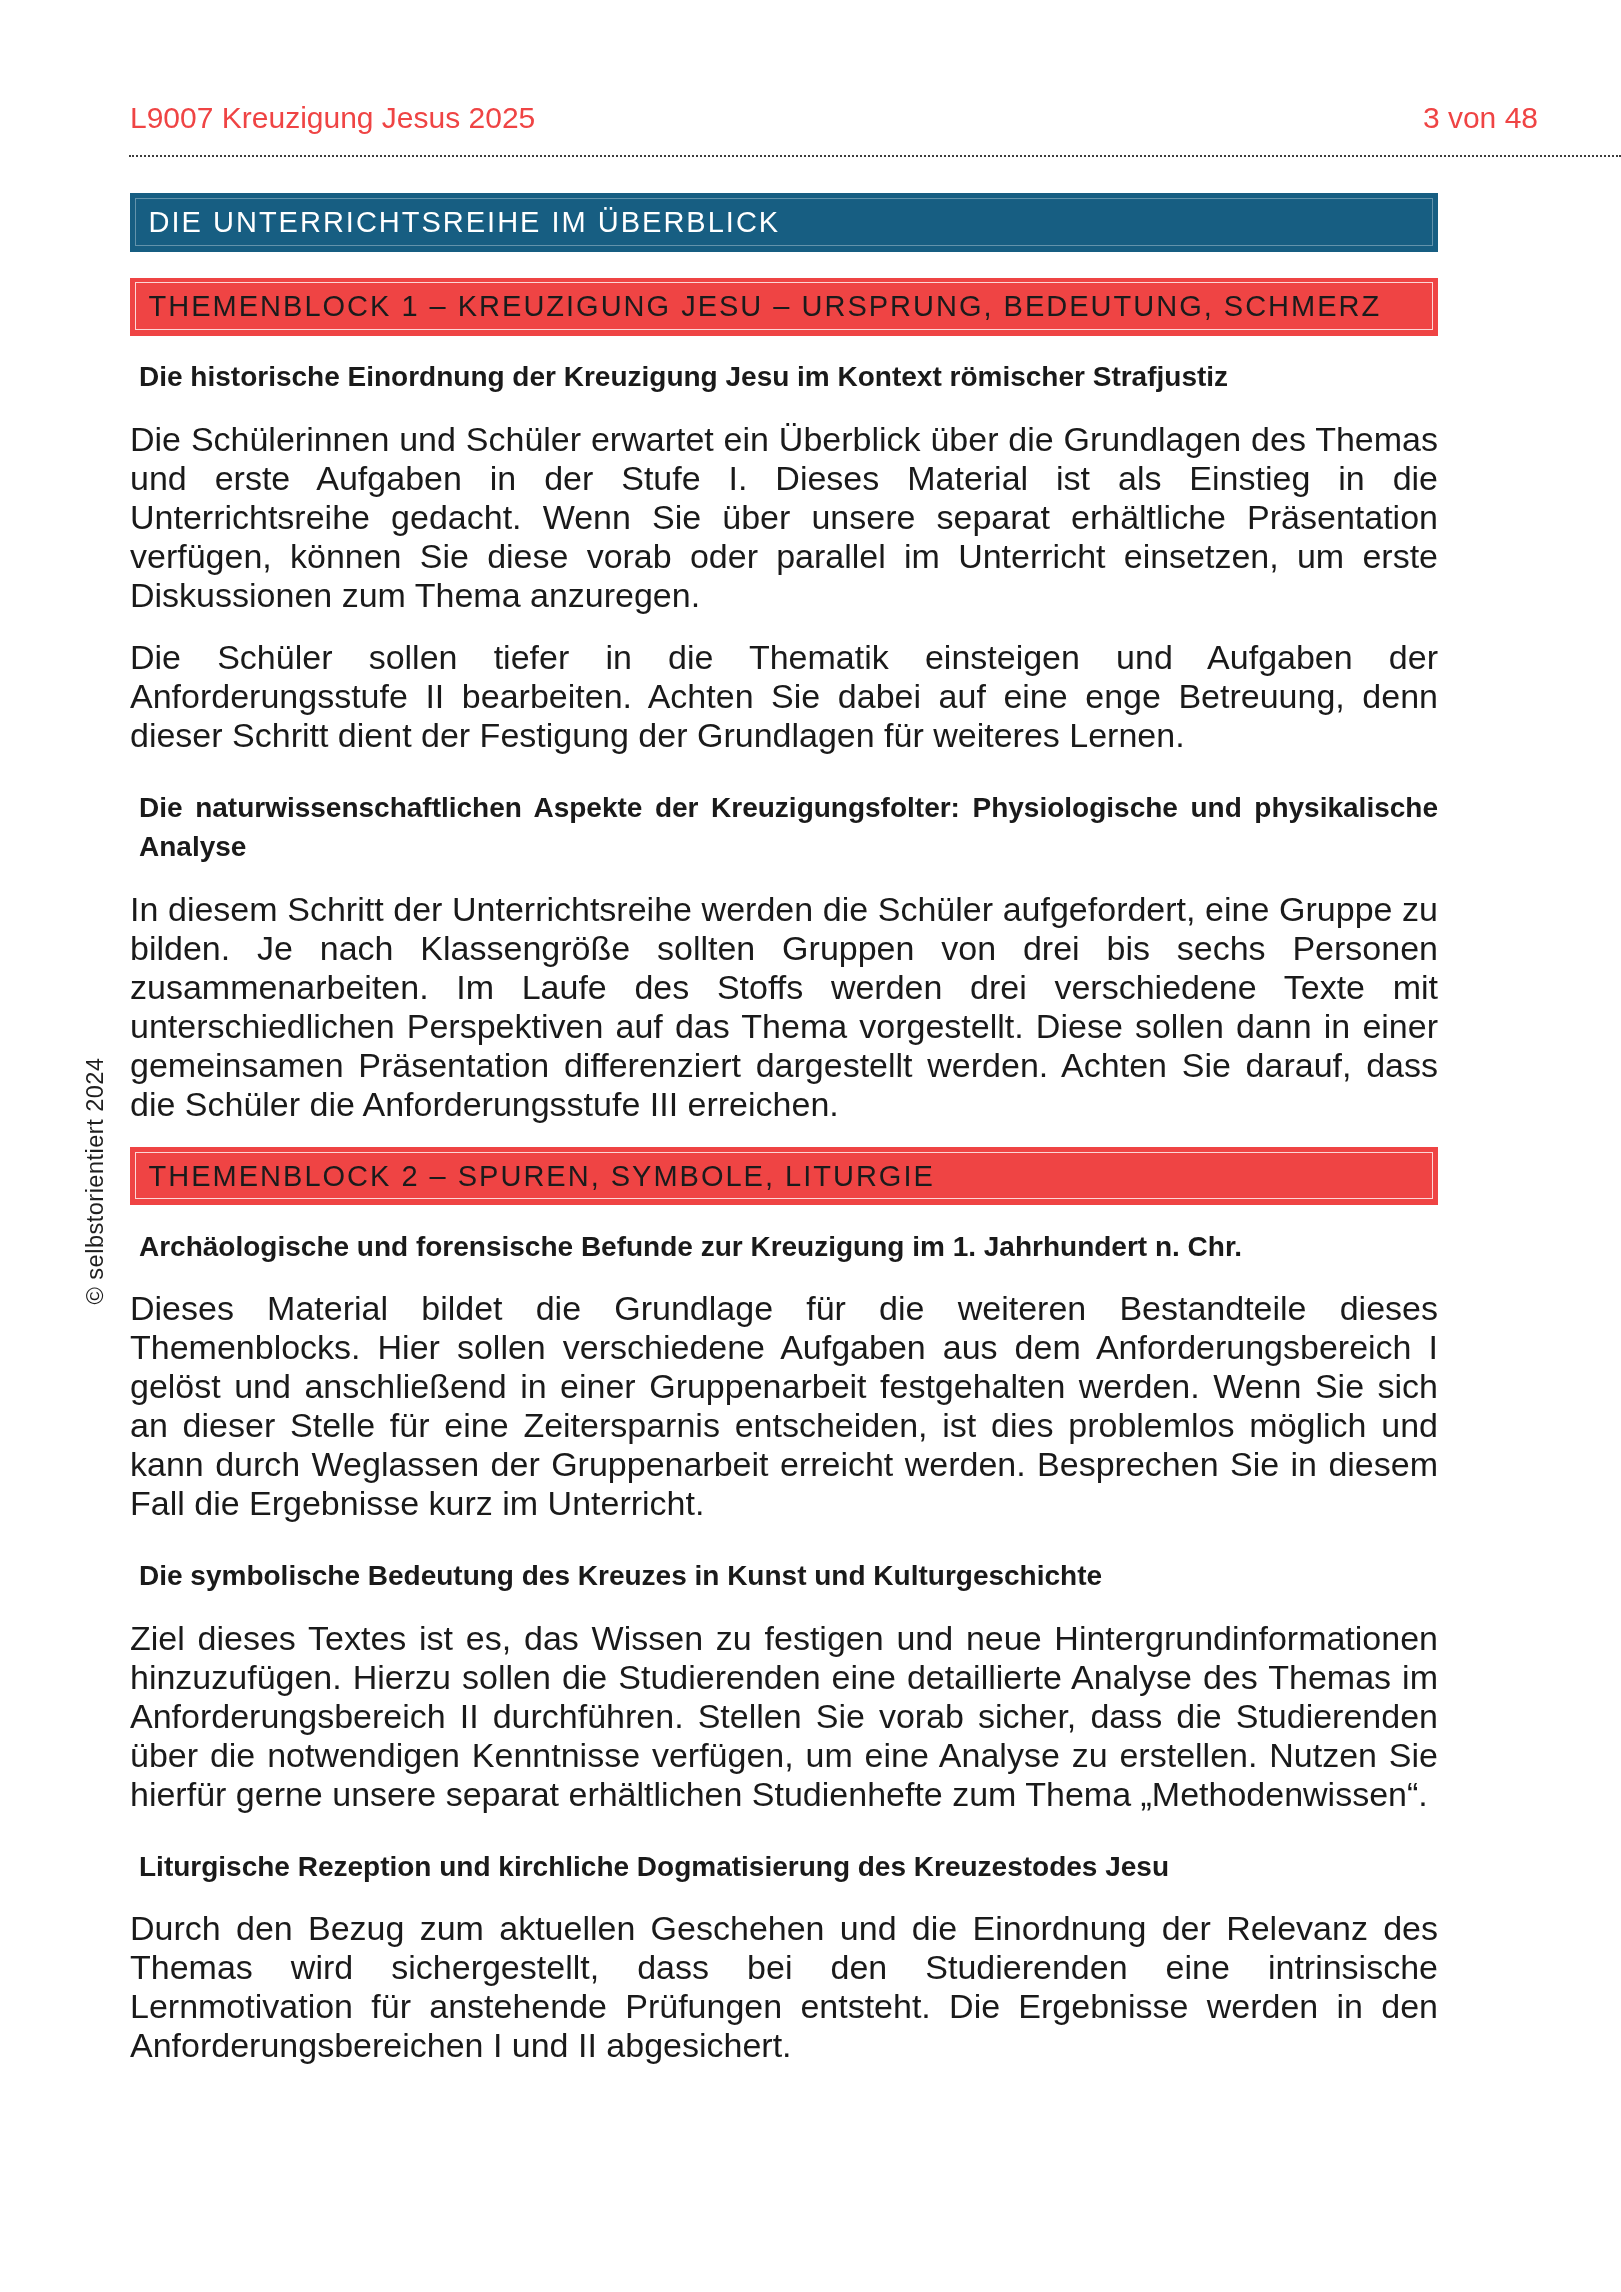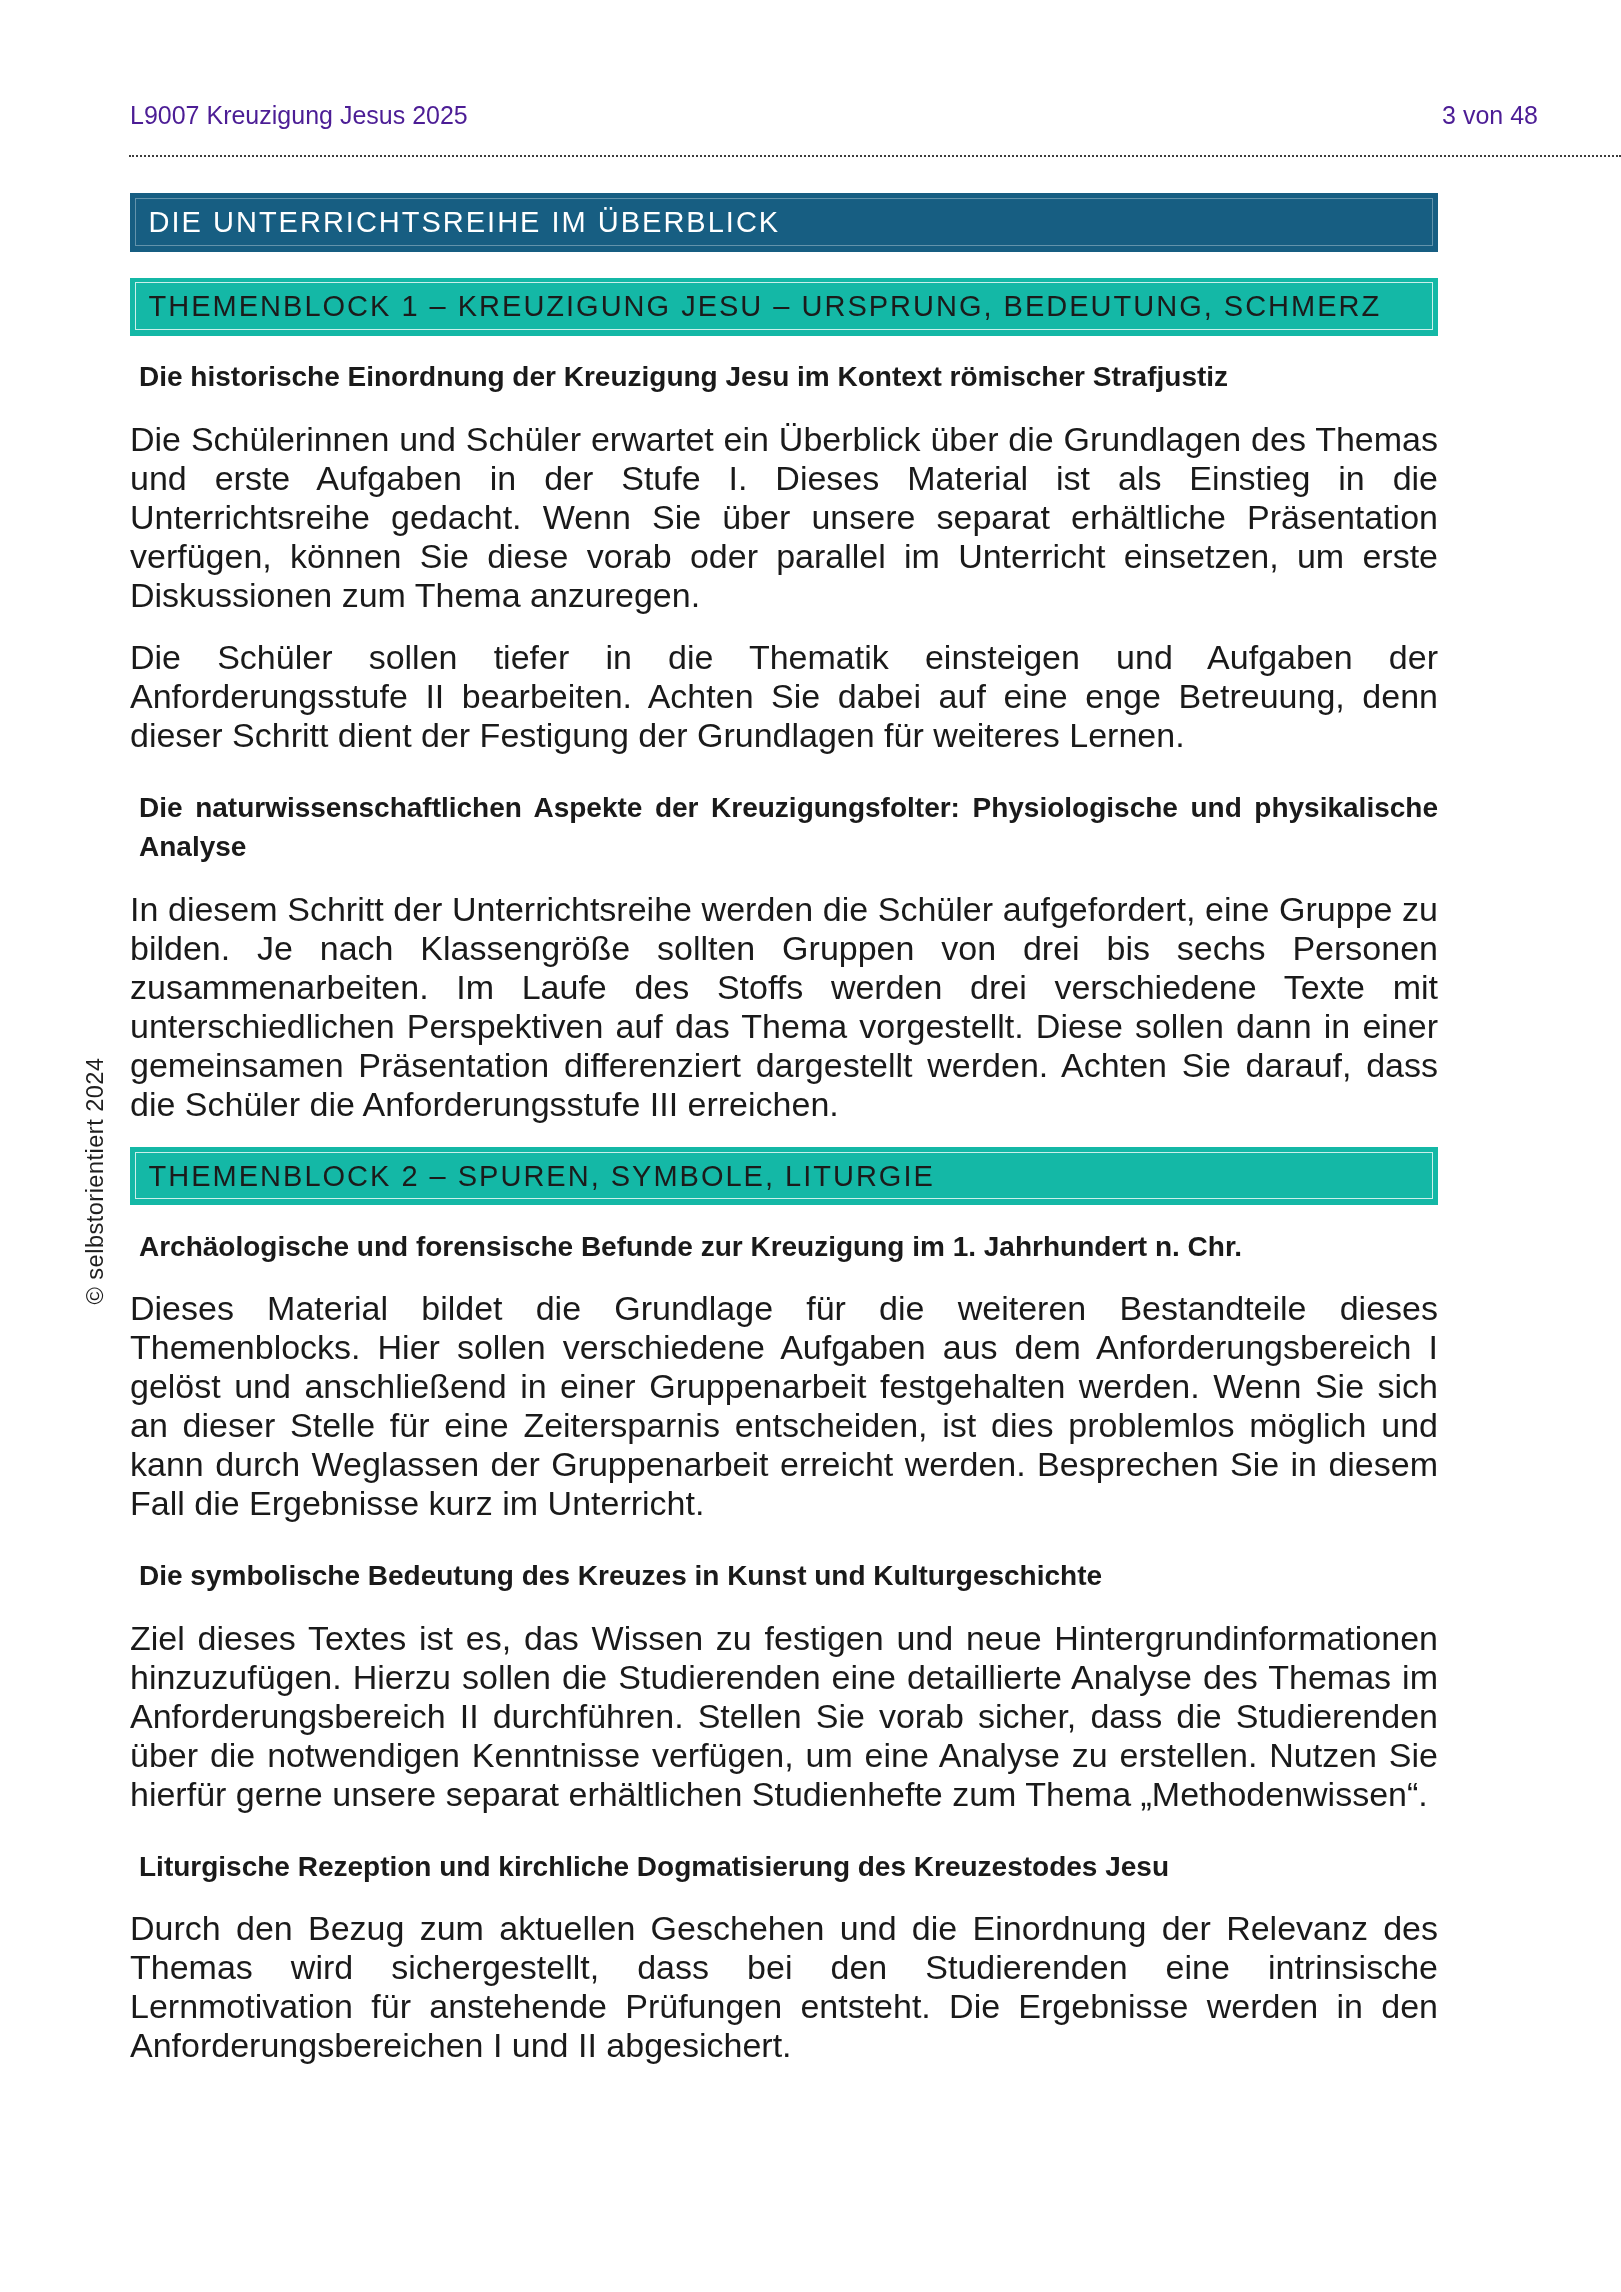--- a/index.html
+++ b/index.html
@@ -13,22 +13,22 @@
     overflow: hidden;
   }
   .header-row {
     position: absolute;
     top: 101px;
     left: 130px;
     width: 1408px;
     display: flex;
     justify-content: space-between;
     align-items: baseline;
-    font-size: 25px;
-    color: #4c1d95;
+    font-size: 30px;
+    color: #ef4444;
   }
   .header-rule {
     position: absolute;
     top: 155px;
     left: 129px;
     right: 0;
     height: 0;
     border-top: 2px dotted #3c3c3c;
   }
   .copyright {
@@ -66,21 +66,21 @@
   .bar--dark {
     height: 59px;
     background: #175E82;
     color: #ffffff;
     font-weight: normal;
     font-size: 29px;
     letter-spacing: 2px;
   }
   .bar--dark::after { border-color: rgba(255,255,255,0.33); }
   .bar--light {
-    background: #14b8a6;
+    background: #ef4444;
     color: #1b1b1b;
     font-weight: 400;
     font-size: 29px;
     letter-spacing: 2px;
     margin-top: 25.5px;
   }
   .bar--light::after { border-color: rgba(255,255,255,0.78); }
   .bar--light.bar--after-text { margin-top: 23.5px; text-align: center; }
   .section-heading {
     margin: 33px 0 0 9px;

